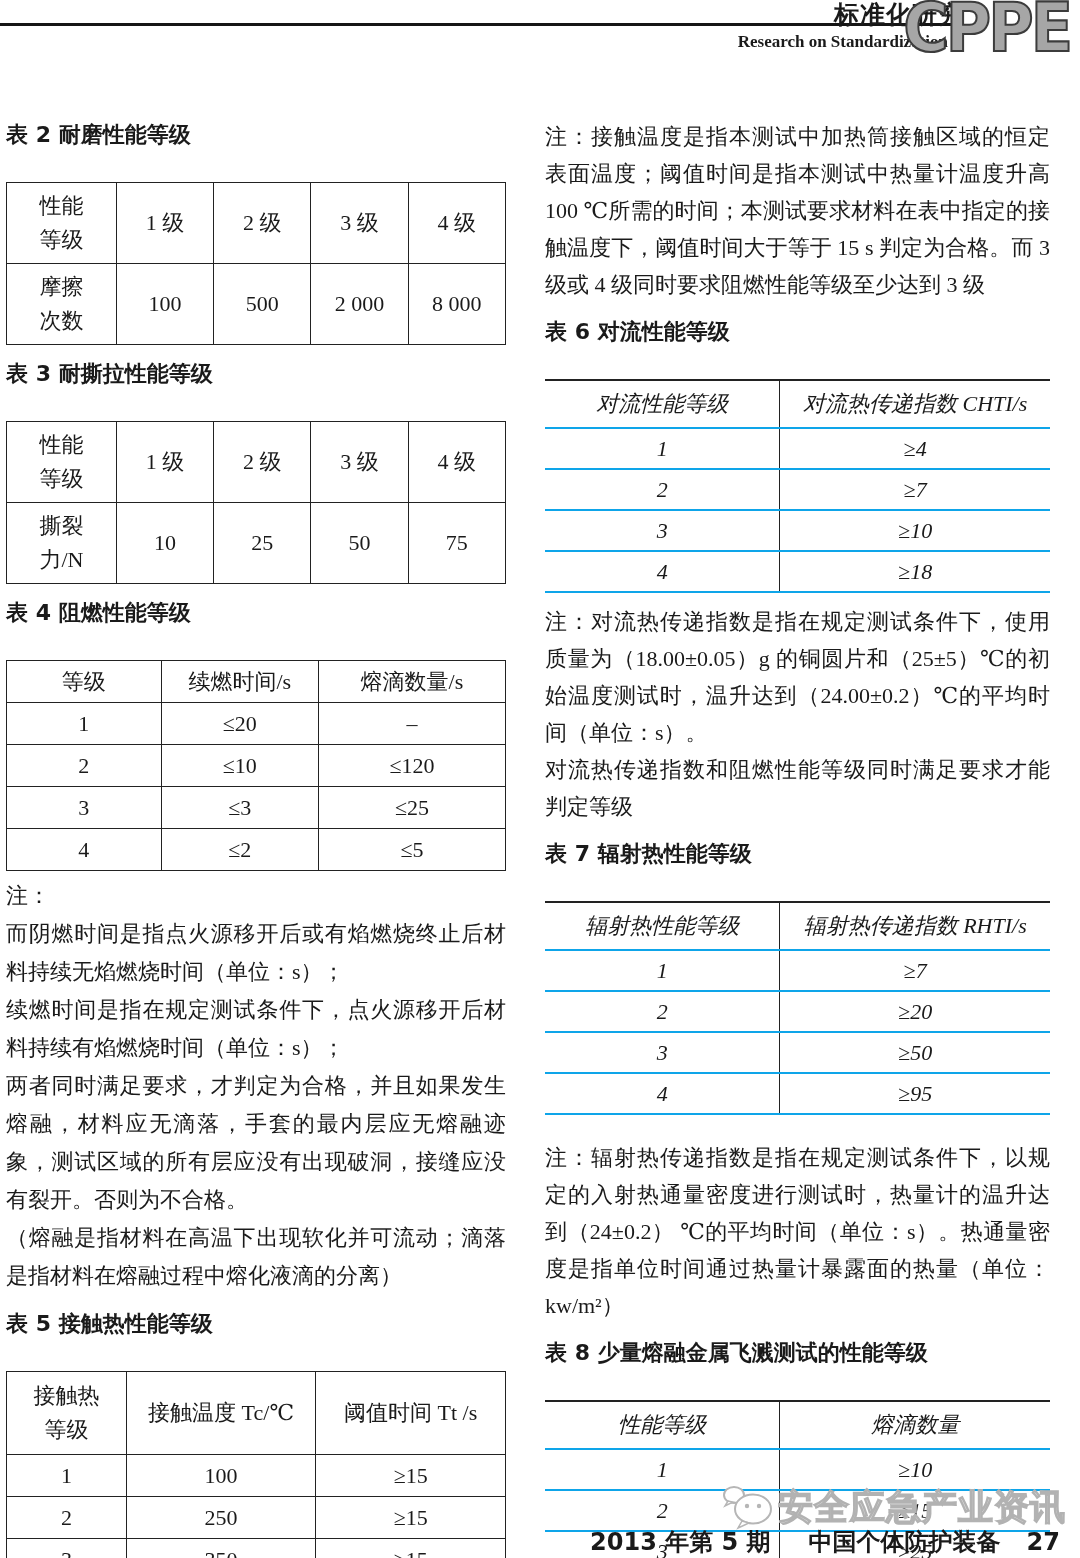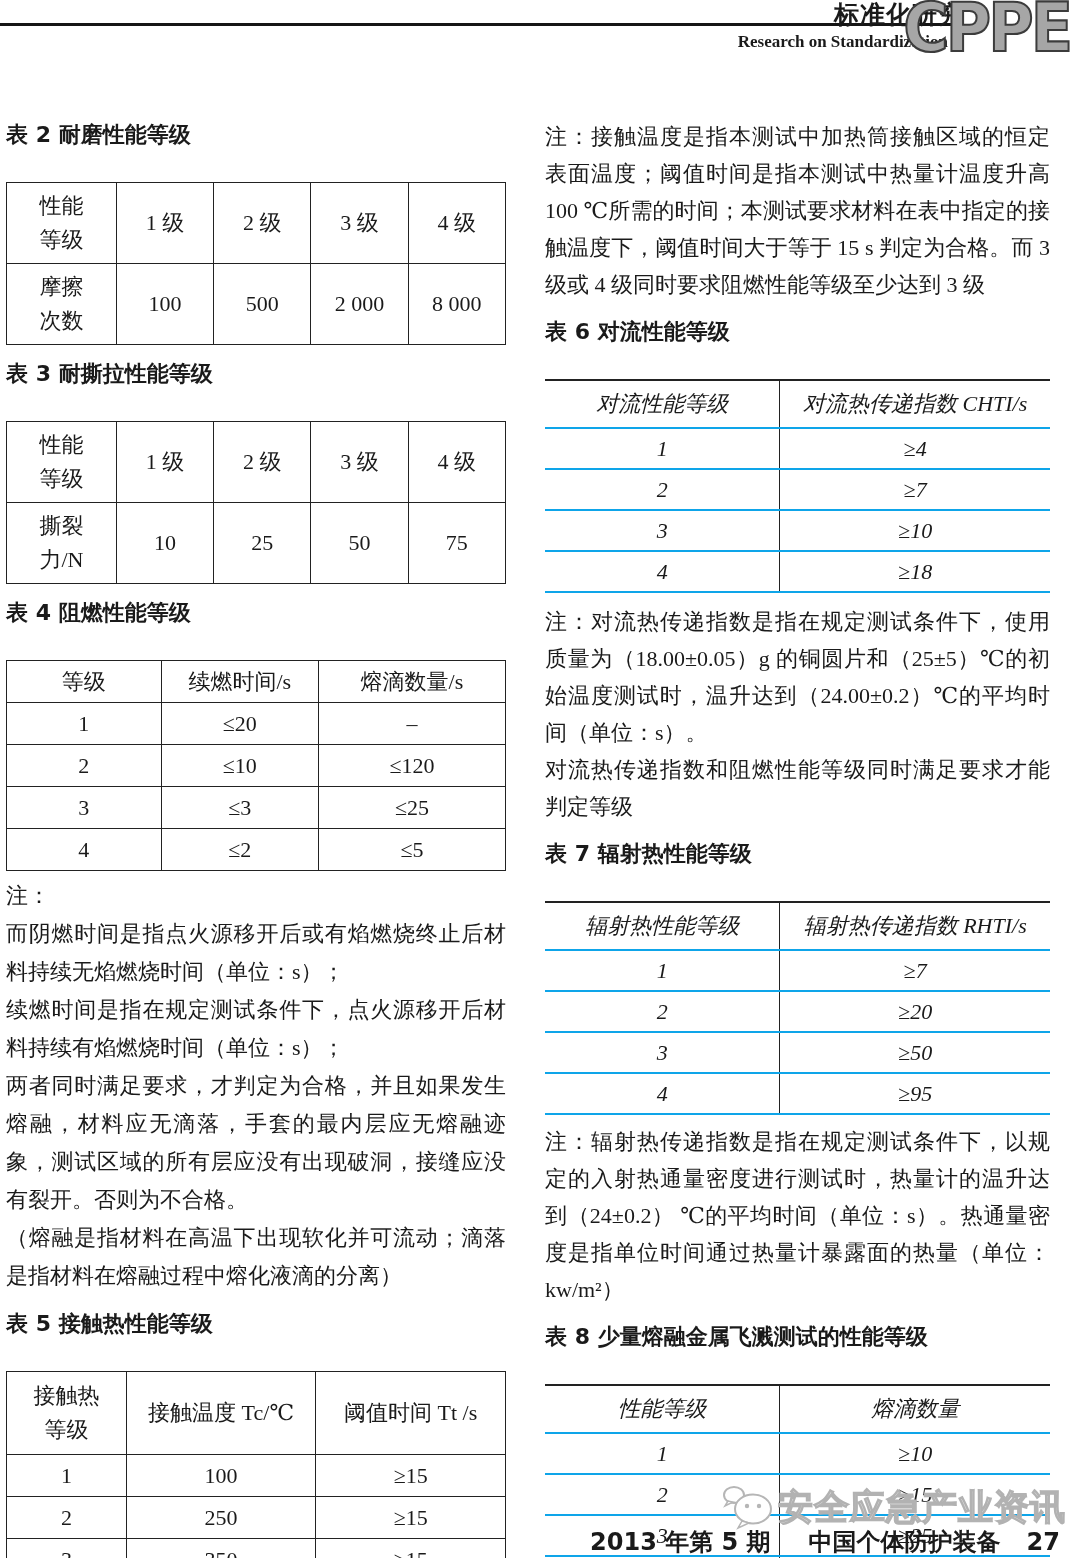--- a/index.html
+++ b/index.html
@@ -55,21 +55,21 @@
   .open tr:first-child td { height:46px; }
   .open td { height:39px; }
   .open col.c0 { width:46.5%; }
   .cell2 div { line-height:34px; }
   
   .note { font-size:22px; text-align:justify; }
   .col-left  .note { line-height:38px; margin:6px 0 4px; }
   .col-right .note { line-height:37px; }
   .note p { margin:0; }
   .nb { margin-top:10px; }
-  .nb2 { margin-top:8px; }
+  .nb2 { margin-top:24px; }
   
   .watermark {
     position:absolute; top:1484px; right:14px;
     display:flex; align-items:flex-start; gap:4px;
   }
   .wm-text {
     font-family:"DejaVu Sans","Liberation Sans",sans-serif;
     font-weight:bold; font-size:35px; letter-spacing:1px;
     color:#efefef; -webkit-text-stroke:1.3px #b2b2b2;
     white-space:nowrap;

